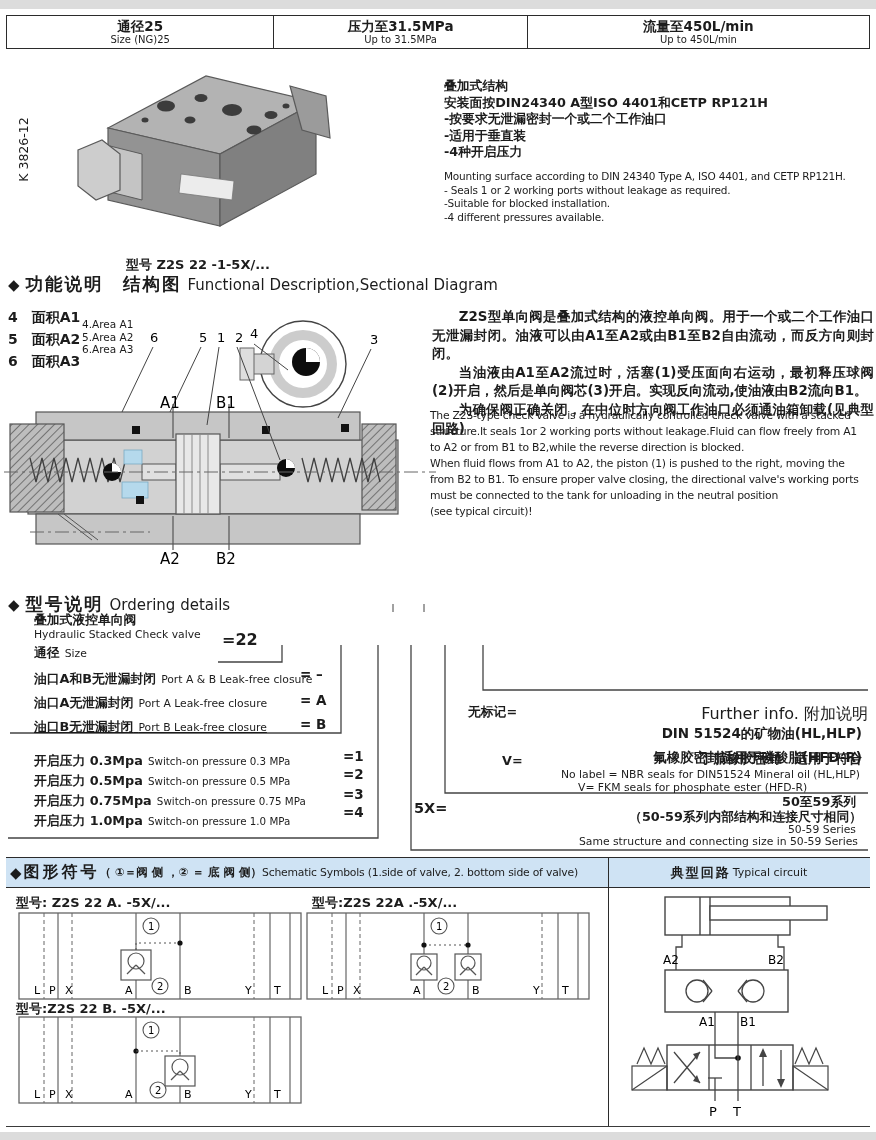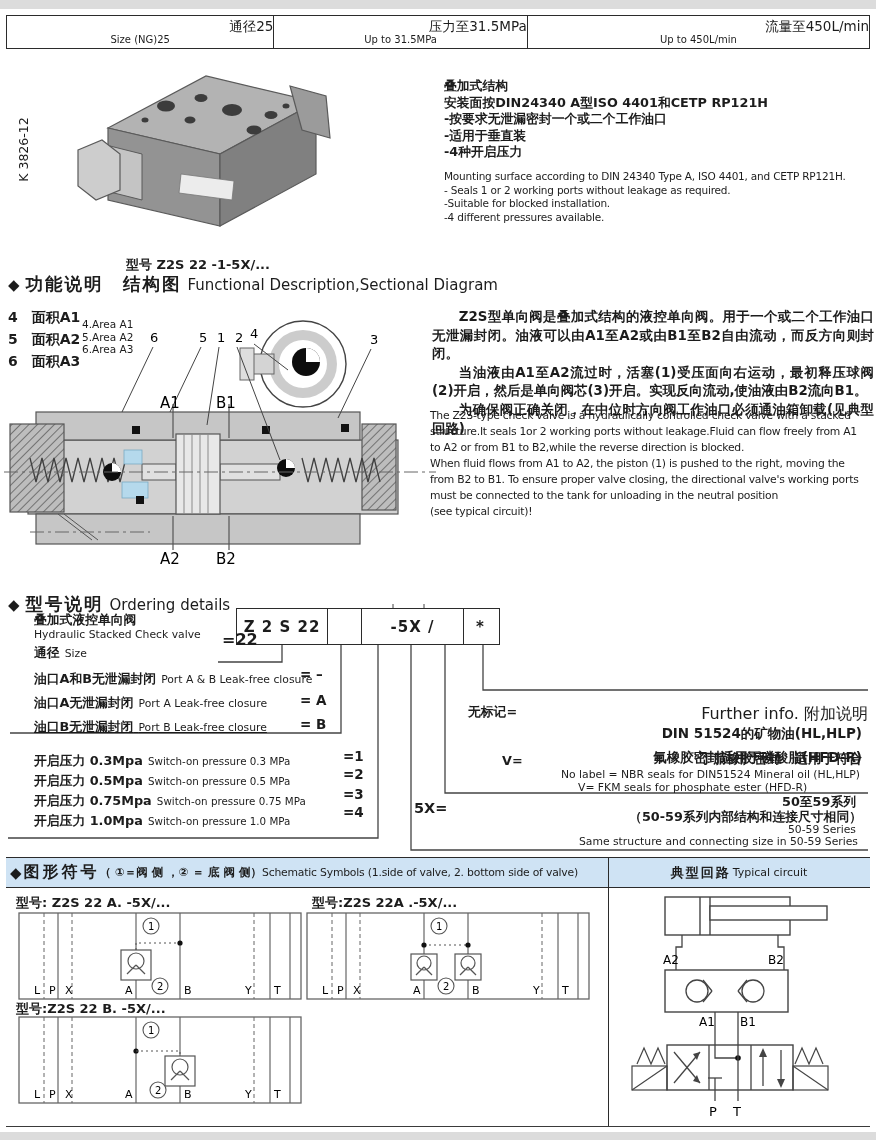--- a/index.html
+++ b/index.html
@@ -6,21 +6,21 @@
   #page{position:relative;width:876px;height:1140px;background:#fff;overflow:hidden;
         font-family:"DejaVu Sans","Liberation Sans",sans-serif;color:#1c1c1c;}
   .abs{position:absolute;}
   .nw{white-space:nowrap;}
   .b{font-weight:bold;}
   .band{background:#dcdcdc;}
   
   .hdr{display:flex;border:1.6px solid #2b2b2b;box-sizing:border-box;}
   .hdr .cell{text-align:center;padding-top:3px;box-sizing:border-box;}
   .hdr .cell + .cell{border-left:1.4px solid #2b2b2b;}
-  .hdr .zh{font-size:13.5px;font-weight:normal;line-height:15px;text-align:right;}
+  .hdr .zh{font-size:13.5px;font-weight:bold;line-height:15px;}
   .hdr .en{font-size:10px;line-height:12px;}
   .sec-title{display:flex;align-items:baseline;gap:6px;}
   .sec-title .dia{font-size:15px;}
   .sec-title .zh{font-size:17.5px;font-weight:bold;letter-spacing:2px;}
   .sec-title .en{font-size:15px;}
   .feat-zh{font-size:12.8px;font-weight:bold;line-height:16.5px;}
   .feat-en{font-size:10.5px;line-height:13.5px;letter-spacing:-0.2px;}
   .para-zh p{margin:0;text-indent:2em;font-size:13.4px;font-weight:bold;line-height:18.6px;text-align:justify;}
   .para-en{font-size:10.8px;line-height:16px;letter-spacing:-0.25px;}
   .legend-row{display:flex;gap:14px;font-size:14px;font-weight:bold;line-height:22px;}
@@ -223,26 +223,20 @@
     <polyline points="282,45 282,62 218,62" fill="none" stroke="#444" stroke-width="1.3"></polyline>
     <polyline points="341,45 341,133 10,133" fill="none" stroke="#444" stroke-width="1.3"></polyline>
     <polyline points="378,45 378,238 8,238" fill="none" stroke="#444" stroke-width="1.3"></polyline>
     <polyline points="411,45 411,250 868,250" fill="none" stroke="#444" stroke-width="1.3"></polyline>
     <polyline points="445,45 445,193 868,193" fill="none" stroke="#444" stroke-width="1.3"></polyline>
     <polyline points="483,45 483,90 868,90" fill="none" stroke="#444" stroke-width="1.3"></polyline>
     <line x1="393" y1="4" x2="393" y2="12" stroke="#444" stroke-width="1"></line>
     <line x1="424" y1="4" x2="424" y2="12" stroke="#444" stroke-width="1"></line>
   </svg>
 
-  <div class="abs codebox" style="left:236px;top:608px;width:264px;height:37px;">
-    <div class="cc" style="width:90px;">Z 2 S  22</div>
-    <div class="cc" style="width:34px;"></div>
-    <div class="cc" style="width:102px;">-5X /</div>
-    <div class="cc" style="width:34px;">*</div>
-  </div>
 
   <div class="abs nw opt-zh" style="left:34px;top:612px;">叠加式液控单向阀</div>
   <div class="abs nw opt-en" style="left:34px;top:628px;">Hydraulic Stacked Check valve</div>
   <div class="abs nw" style="left:34px;top:642px;">
     <span class="opt-zh">通径</span>
     <span class="opt-en">Size</span>
   </div>
   <div class="abs nw code-eq" style="left:222px;top:630px;font-size:16px;">=22</div>
 
   <div class="abs nw" style="left:34px;top:668px;">

